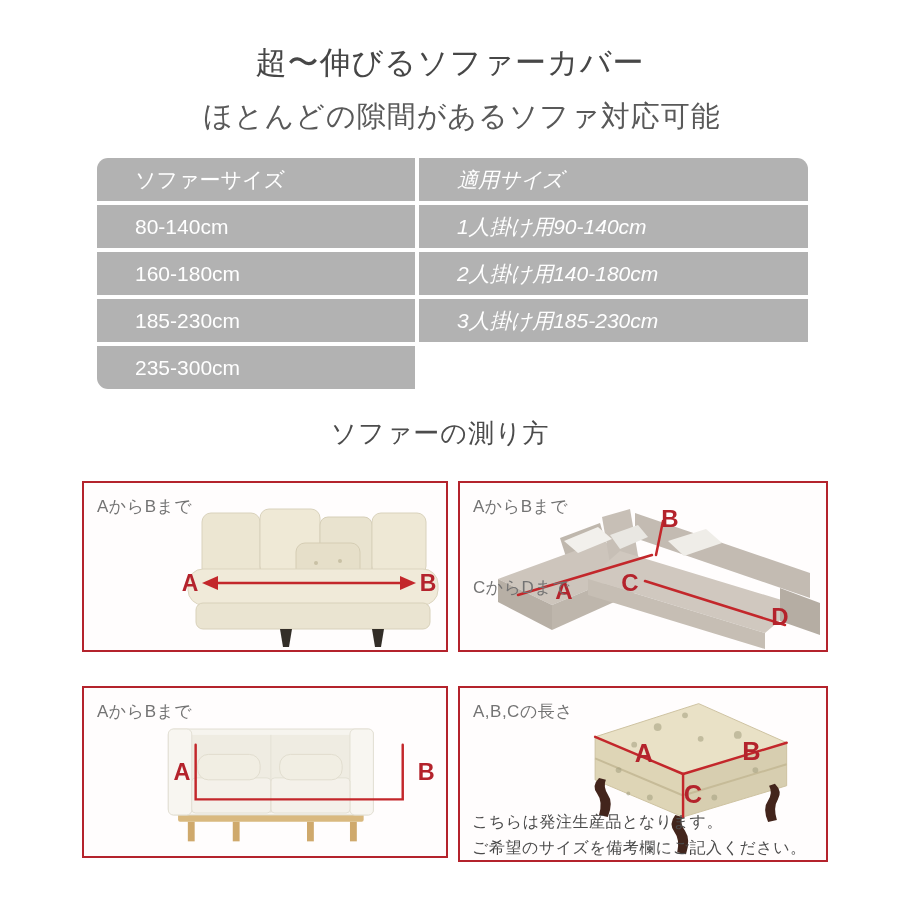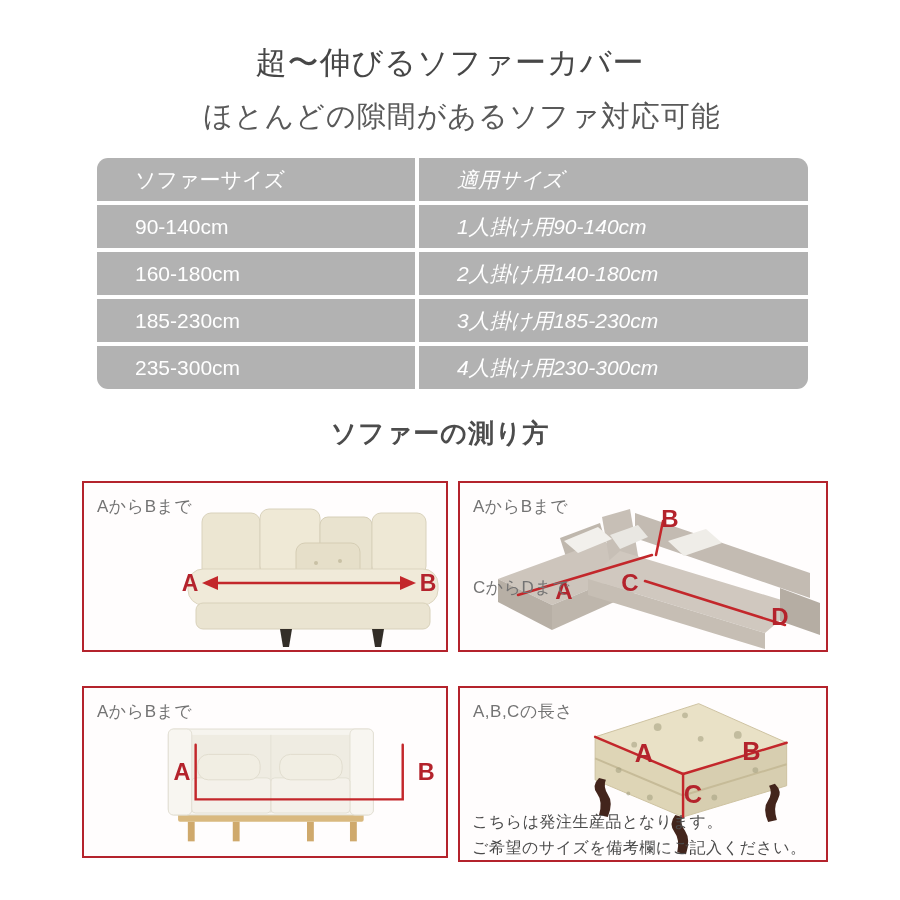--- a/index.html
+++ b/index.html
@@ -21,21 +21,21 @@
   .t-row{display:flex;height:43px;margin-bottom:4px;}
   .t-row:last-child{margin-bottom:0;border-radius:9px;}
   .t-cell{
     background:var(--table-gray,#b2b2b2);color:var(--table-text,#ffffff);
     display:flex;align-items:center;font-size:21px;box-sizing:border-box;padding-left:38px;
   }
   .c1{width:318px;margin-right:4px;text-align:center;}
   .c2{flex:1;font-style:italic;}
   .section-title{
     position:absolute;top:416px;left:0;width:880px;text-align:center;
-    font-size:26px;color:#4c4c4c;letter-spacing:1px;font-weight:bold;
+    font-size:26px;color:#4c4c4c;letter-spacing:1px;
   }
   .mbox{
     position:absolute;border:2px solid var(--accent,#b4232c);background:#fffdfd;box-sizing:border-box;
   }
   #box1{left:82px;top:481px;width:366px;height:171px;}
   #box2{left:458px;top:481px;width:370px;height:171px;}
   #box3{left:82px;top:686px;width:366px;height:172px;}
   #box4{left:458px;top:686px;width:370px;height:176px;}
   .mbox-label{
     position:absolute;left:13px;top:12px;font-size:17px;color:#737373;letter-spacing:0.5px;
@@ -59,34 +59,33 @@
 
 <div class="title">超〜伸びるソファーカバー</div>
 <div class="subtitle">ほとんどの隙間があるソファ対応可能</div>
 
 <div class="size-table">
   <div class="t-row">
     <div class="t-cell c1">ソファーサイズ</div>
     <div class="t-cell c2">適用サイズ</div>
   </div>
   <div class="t-row">
-    <div class="t-cell c1">90-140cm</div>
+    <div class="t-cell c1">80-140cm</div>
     <div class="t-cell c2">1人掛け用90-140cm</div>
   </div>
   <div class="t-row">
     <div class="t-cell c1">160-180cm</div>
     <div class="t-cell c2">2人掛け用140-180cm</div>
   </div>
   <div class="t-row">
     <div class="t-cell c1">185-230cm</div>
     <div class="t-cell c2">3人掛け用185-230cm</div>
   </div>
   <div class="t-row">
     <div class="t-cell c1">235-300cm</div>
-    <div class="t-cell c2">4人掛け用230-300cm</div>
   </div>
 </div>
 
 <div class="section-title">ソファーの測り方</div>
 
 <div class="mbox" id="box1">
   <svg viewBox="0 0 362 167">
     <g>
       <rect x="118" y="30" width="58" height="64" rx="9" fill="#ece6d2" stroke="#d9d2bc"></rect>
       <rect x="176" y="26" width="60" height="66" rx="9" fill="#efe9d6" stroke="#d9d2bc"></rect>

